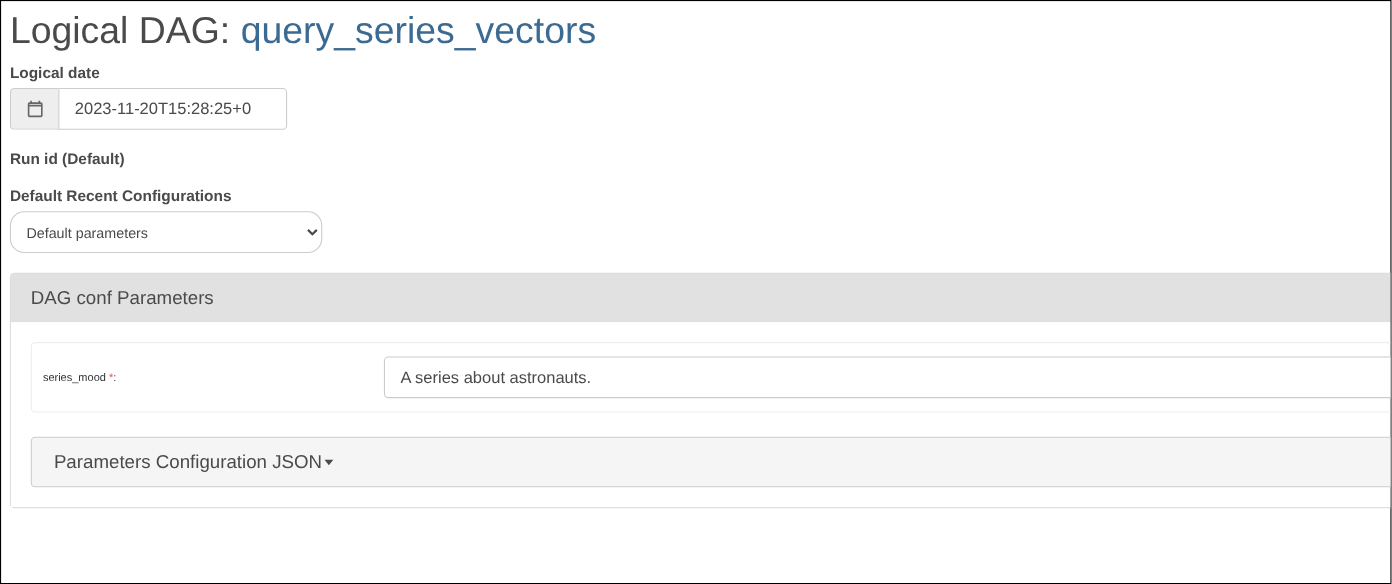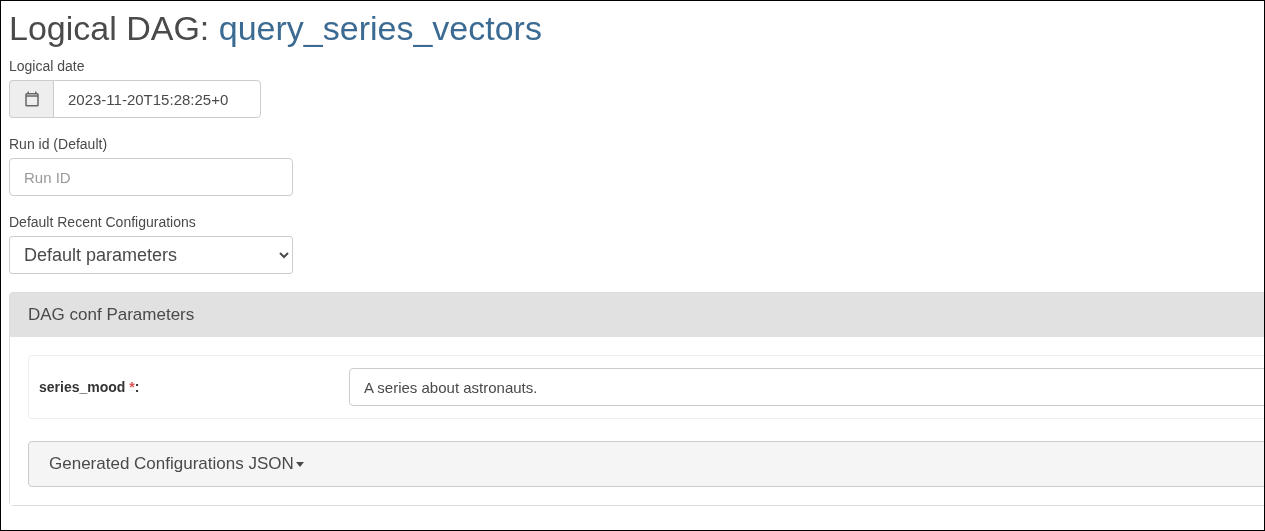--- a/index.html
+++ b/index.html
@@ -22,21 +22,21 @@
     h1.page-title .dag-link {
       color: #3b6a92;
       text-decoration: none;
     }
     .form-group {
       margin-bottom: 18px;
     }
     .form-label {
       display: block;
       font-size: 14px;
-      font-weight: 400;
+      font-weight: 700;
       color: #4a4a4a;
       margin-bottom: 6px;
     }
     .input-group {
       display: flex;
       align-items: stretch;
     }
     .input-addon {
       display: flex;
       align-items: center;
@@ -60,23 +60,23 @@
     .text-input::placeholder { color: #999; }
     .input-group .text-input {
       border-radius: 0 4px 4px 0;
       width: 208px;
     }
     .run-id-input { width: 284px; }
     .select-input {
       height: 38px;
       width: 284px;
       border: 1px solid #ccc;
-      border-radius: 3px;
+      border-radius: 13px;
       padding: 0 10px;
-      font-size: 18px;
+      font-size: 13px;
       color: #4a4a4a;
       background: #fff;
     }
     .panel {
       border: 1px solid #ddd;
       border-radius: 4px;
       overflow: visible;
       width: calc(100% + 20px);
     }
     .panel-heading {
@@ -95,22 +95,22 @@
       align-items: center;
       border: 1px solid #eee;
       border-radius: 4px;
       padding: 12px 6px 12px 10px;
       margin-left: 18px;
       margin-bottom: 22px;
       width: calc(100% + 10px);
     }
     .param-label {
       width: 310px;
-      font-size: 14px;
-      font-weight: 700;
+      font-size: 10px;
+      font-weight: 400;
       color: #333;
       flex-shrink: 0;
     }
     .param-label .req { color: #d9534f; }
     .param-input {
       flex: 1;
       height: 38px;
       border: 1px solid #ccc;
       border-radius: 4px;
       padding: 0 14px;
@@ -153,36 +153,35 @@
       <svg viewBox="0 0 24 24">
           <path d="M19 4h-1V2h-2v2H8V2H6v2H5a2 2 0 0 0-2 2v14a2 2 0 0 0 2 2h14a2 2 0 0 0 2-2V6a2 2 0 0 0-2-2zm0 16H5V9h14v11zm0-13H5V6h14v1z"></path>
         </svg>
     </span>
     <input type="text" class="text-input" value="2023-11-20T15:28:25+0" style="">
   </div>
 </div>
 
 <div class="form-group">
   <label class="form-label">Run id (Default)</label>
-  <input type="text" class="text-input run-id-input" placeholder="Run ID" style="">
 </div>
 
 <div class="form-group">
   <label class="form-label">Default Recent Configurations</label>
   <select class="select-input">
     <option>Default parameters</option>
   </select>
 </div>
 
 <div class="panel">
   <div class="panel-heading">DAG conf Parameters</div>
   <div class="panel-body">
     <div class="param-row">
       <div class="param-label">
         <span>series_mood</span> <span class="req">*</span><span>:</span>
       </div>
       <input type="text" class="param-input" value="A series about astronauts." style="">
     </div>
     <div class="json-toggle">
-      <span>Generated Configurations JSON</span><span class="caret"></span>
+      <span>Parameters Configuration JSON</span><span class="caret"></span>
     </div>
   </div>
 </div>
 
 </body></html>

